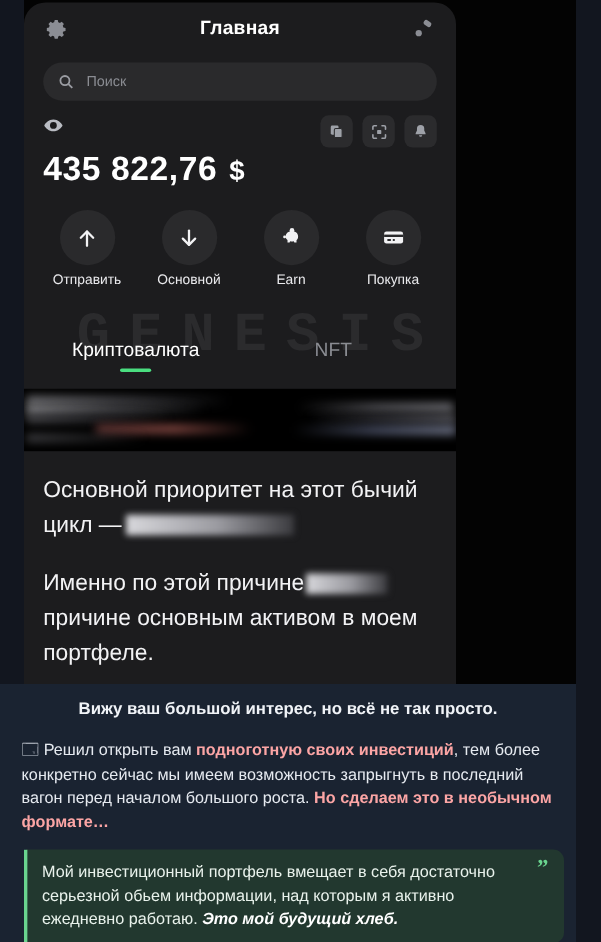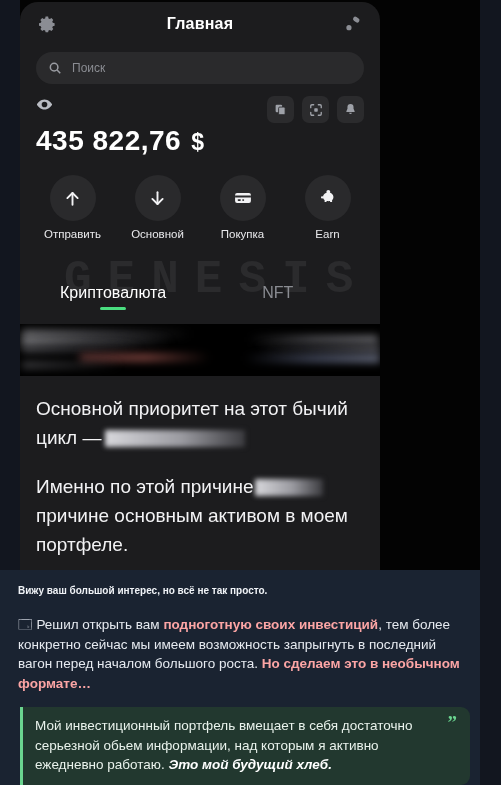--- a/index.html
+++ b/index.html
@@ -199,23 +199,24 @@
   .msg {
     position: absolute;
     left: 0;
     top: 570px;
     width: 480px;
     background: #1a2331;
     padding: 11px 18px 14px 18px;
   }
   .msg-lead {
     color: #f0f3f7;
-    font-size: 10px;
+    font-size: 14px;
     font-weight: bold;
     line-height: 19px;
+    text-align: center;
   }
   .msg-para {
     margin-top: 15px;
     color: #e6eaf0;
     font-size: 13.5px;
     line-height: 19.5px;
   }
   .msg-para b { color: #fca5a5; }
   .fingerprint-icon {
     font-family: "DejaVu Sans", sans-serif;
@@ -337,38 +338,38 @@
             <line x1="12" y1="4" x2="12" y2="19"></line>
               <polyline points="5.5,12.5 12,19 18.5,12.5"></polyline>
           </svg>
         </div>
         <div class="qa-label">Основной</div>
       </div>
 
       <div class="qa">
         <div class="qa-circle">
           <svg width="20" height="20" viewBox="0 0 24 24" fill="currentColor">
+            <path d="M6 11c0-3.3 3-5.6 6.4-5.6 3.4 0 6.1 2.3 6.1 5.4 0 1.6-.6 2.8-1.6 3.8v2.2h-2.2l-.5-1.1c-.6.1-1.2.2-1.8.2s-1.3-.1-1.9-.2l-.5 1.1H7.9v-2.3C6.7 13.6 6 12.4 6 11z"></path>
+            <circle cx="12.4" cy="4.6" r="2.3"></circle>
+            <rect x="3.6" y="10" width="2.8" height="2.6" rx="1.2"></rect>
+          </svg>
+        </div>
+        <div class="qa-label">Earn</div>
+      </div>
+
+      <div class="qa">
+        <div class="qa-circle">
+          <svg width="20" height="20" viewBox="0 0 24 24" fill="currentColor">
             <rect x="2.5" y="6" width="19" height="12" rx="2.4"></rect>
             <rect x="2.5" y="9" width="19" height="2.4" fill="#2a2a2c"></rect>
             <rect x="5.5" y="13.5" width="4" height="2" rx="1" fill="#2a2a2c"></rect>
             <rect x="11" y="13.5" width="2.4" height="2" rx="1" fill="#2a2a2c"></rect>
           </svg>
         </div>
         <div class="qa-label">Покупка</div>
-      </div>
-
-      <div class="qa">
-        <div class="qa-circle">
-          <svg width="20" height="20" viewBox="0 0 24 24" fill="currentColor">
-            <path d="M6 11c0-3.3 3-5.6 6.4-5.6 3.4 0 6.1 2.3 6.1 5.4 0 1.6-.6 2.8-1.6 3.8v2.2h-2.2l-.5-1.1c-.6.1-1.2.2-1.8.2s-1.3-.1-1.9-.2l-.5 1.1H7.9v-2.3C6.7 13.6 6 12.4 6 11z"></path>
-            <circle cx="12.4" cy="4.6" r="2.3"></circle>
-            <rect x="3.6" y="10" width="2.8" height="2.6" rx="1.2"></rect>
-          </svg>
-        </div>
-        <div class="qa-label">Earn</div>
       </div>
     </div>
 
     <div class="watermark">GENESIS</div>
 
     <div class="tabs">
       <div class="tab active">
         <div class="tab-label">Криптовалюта</div>
         <div class="tab-underline"></div>
       </div>

